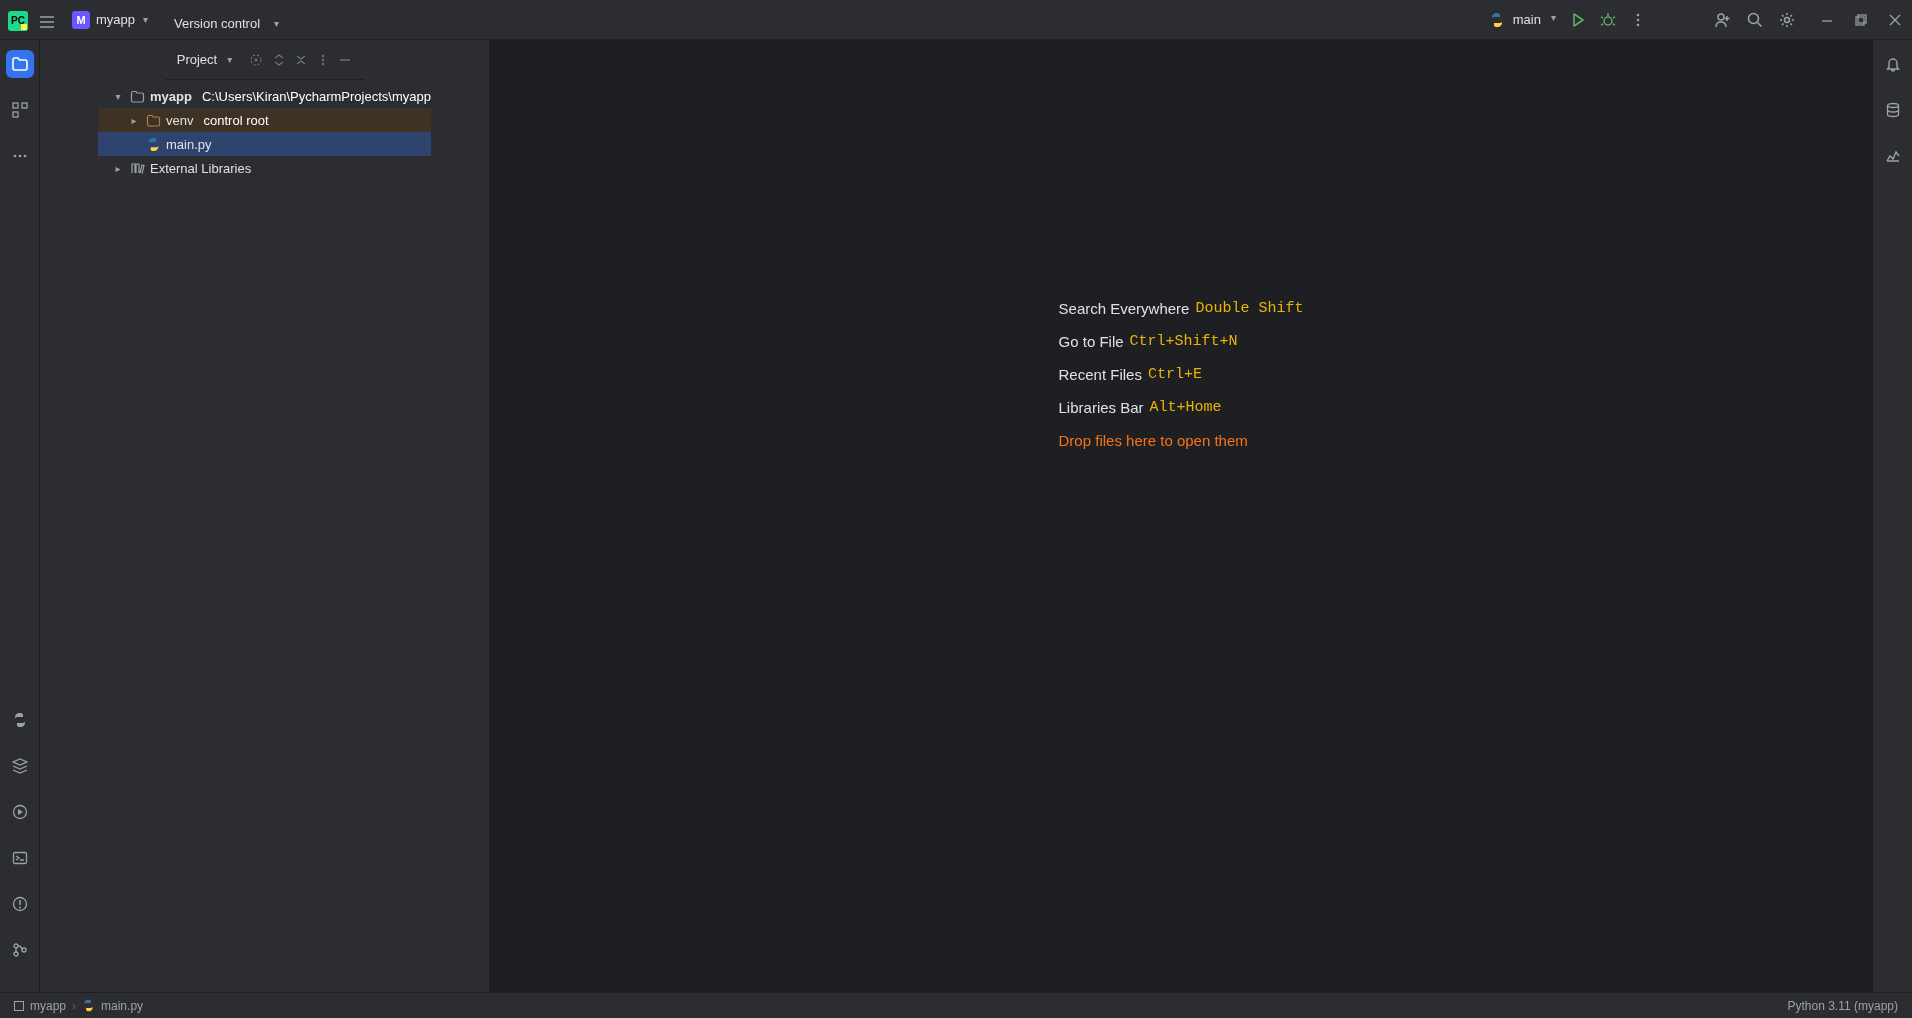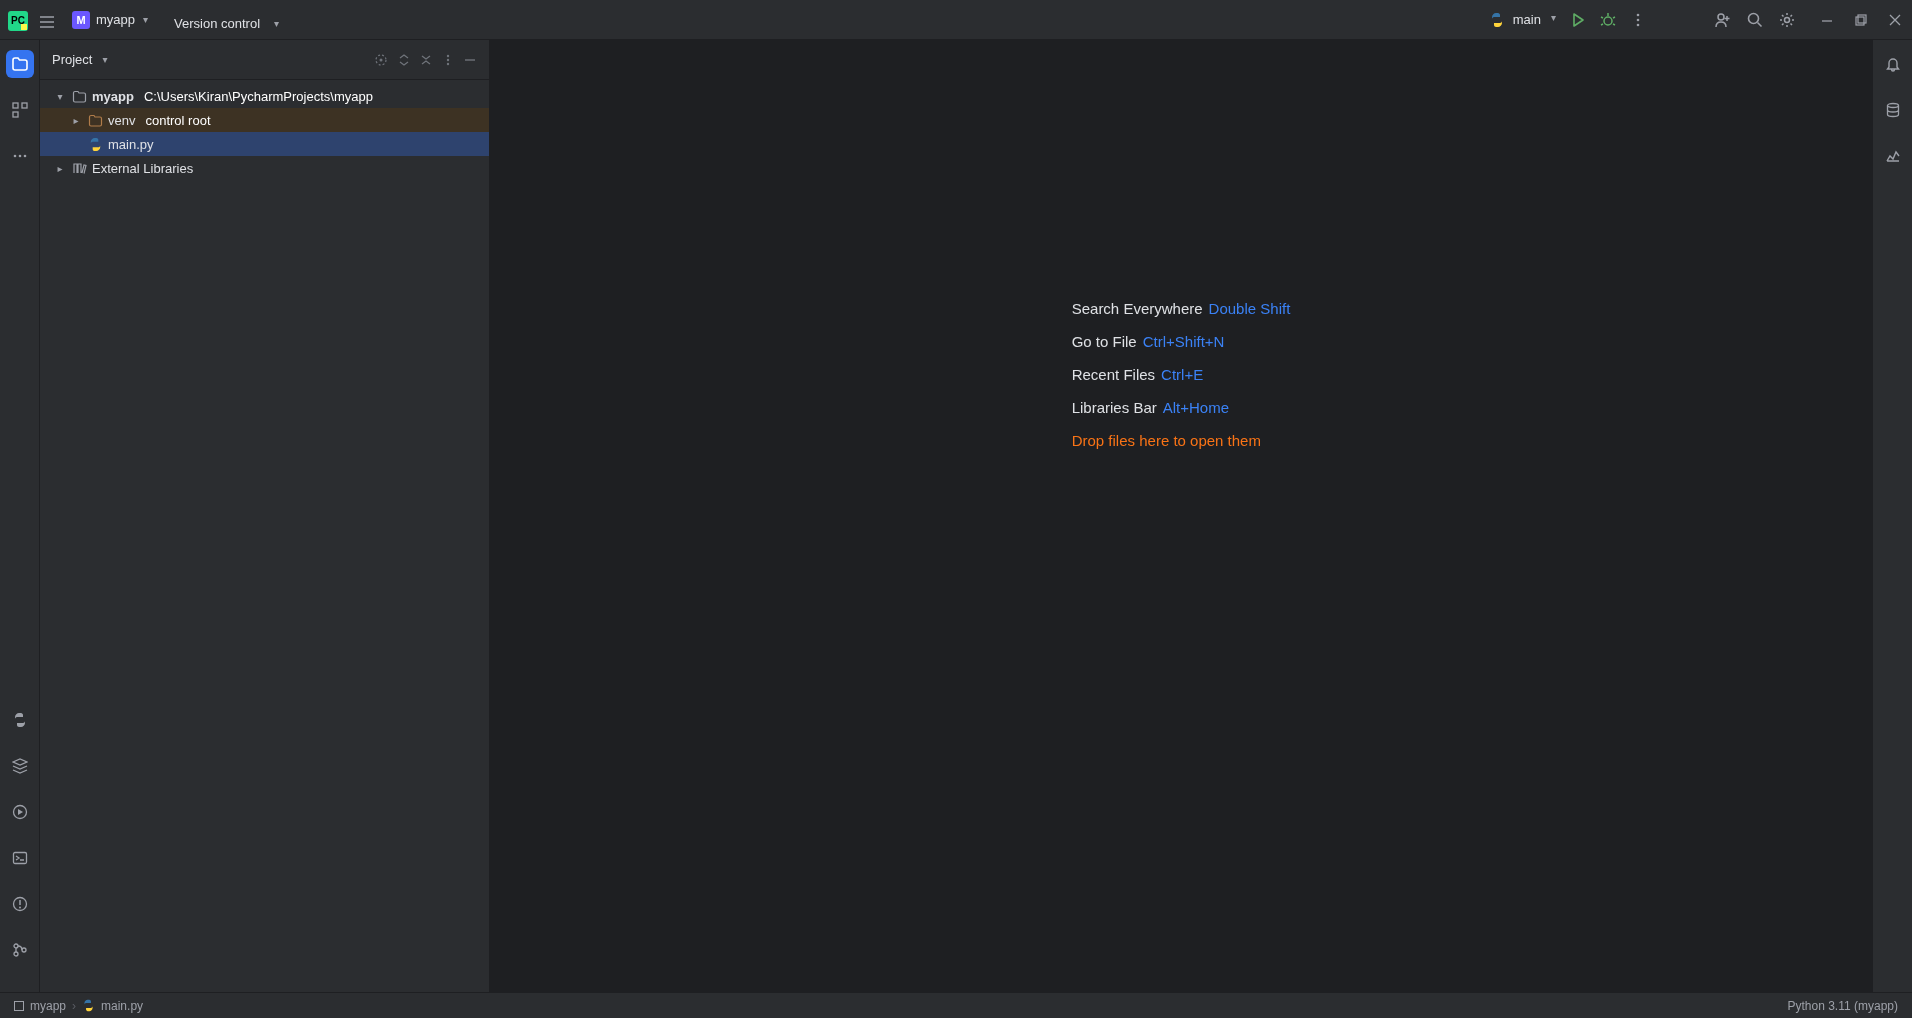--- a/index.html
+++ b/index.html
@@ -67,21 +67,21 @@
 .rail-btn {
   width: 28px; height: 28px; border-radius: 6px;
   display: flex; align-items: center; justify-content: center;
   color: #9da0a8; cursor: pointer;
 }
 .rail-btn.active { background: #3574f0; color: #fff; }
 .rail-spacer { flex: 1; }
 
 .project-panel {
   width: 450px; background: #2b2d30; border-right: 1px solid #1e1f22;
-  display: flex; flex-direction: column;
+  display: flex; flex-direction: column; align-items: center;
 }
 .project-header {
   height: 40px; display: flex; align-items: center;
   padding: 0 12px; gap: 8px; border-bottom: 1px solid #1e1f22;
 }
 .project-header .title { color: #dfe1e5; font-weight: 500; }
 .project-header .spacer { flex: 1; }
 .project-header .hdr-icon { color: #6f737a; cursor: pointer; display: flex; }
 
 .tree { padding: 4px 0; flex: 1; overflow: auto; }
@@ -102,21 +102,21 @@
 .indent-1 { padding-left: 28px; }
 .indent-2 { padding-left: 48px; }
 
 .editor-area {
   flex: 1; background: #1e1f22;
   display: flex; flex-direction: column; align-items: center;
 }
 .empty-state { margin-top: 260px; display: flex; flex-direction: column; gap: 16px; }
 .empty-row { display: flex; gap: 6px; font-size: 15px; }
 .empty-row .name { color: #dfe1e5; }
-.empty-row .keys { color: #3b82f6; }
+.empty-row .keys { color: #eab308; font-family: Liberation Mono, monospace; }
 .empty-row.single .name { color: #f97316; }
 
 .statusbar {
   height: 26px; background: #2b2d30;
   display: flex; align-items: center; padding: 0 14px;
   border-top: 1px solid #1e1f22; font-size: 12px;
 }
 .statusbar .crumb { color: #9da0a8; display: flex; align-items: center; gap: 6px; }
 .statusbar .crumb .sep { color: #5a5d63; }
 .statusbar .right { margin-left: auto; color: #9da0a8; padding-left: 28px; }

